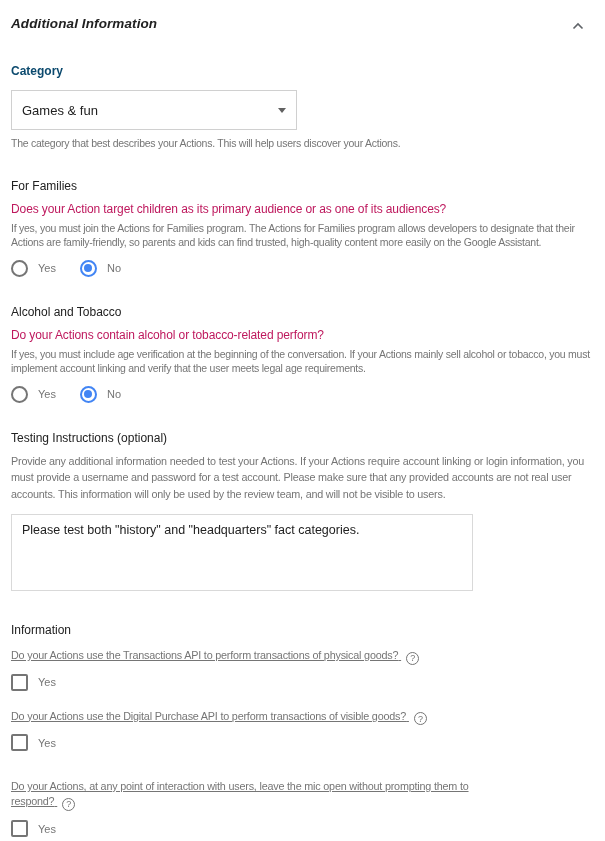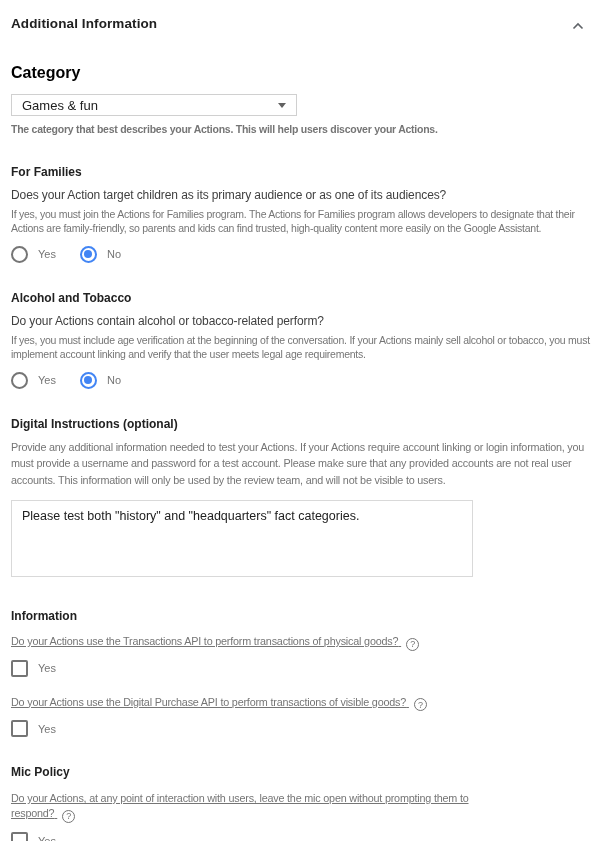--- a/index.html
+++ b/index.html
@@ -6,43 +6,43 @@
   html, body { margin: 0; padding: 0; background: #fff; }
   body {
     width: 605px; height: 841px;
     font-family: "Liberation Sans", sans-serif;
     color: #212121;
     overflow: hidden;
   }
   .container { padding: 16px 11px 0 11px; }
 
   
-  .panel-header { display: flex; align-items: flex-start; justify-content: space-between; margin-bottom: 28px; }
+  .panel-header { display: flex; align-items: flex-start; justify-content: space-between; margin-bottom: 28px; font-style: italic; }
   .panel-title { font-size: 13.5px; font-weight: bold; color: #212121; letter-spacing: 0.1px; }
   .collapse-btn { background: none; border: none; padding: 2px; margin-right: 6px; cursor: pointer; line-height: 0; }
 
   .section { margin-top: 28px; }
   .section:first-of-type { margin-top: 0; }
-  .section-heading { font-size: 12px; font-weight: bold; color: #212121; }
+  .section-heading { font-size: 12px; font-weight: normal; color: #212121; }
 
-  .question-dark { font-size: 12px; color: #404040; margin-top: 9px; letter-spacing: -0.1px; }
+  .question-dark { font-size: 12px; color: #be185d; margin-top: 9px; letter-spacing: -0.1px; }
   .question-gray { font-size: 10.8px; color: #757575; margin-top: 12px; letter-spacing: -0.2px; text-decoration: underline; }
   .helper { font-size: 10.5px; color: #757575; line-height: 14.5px; margin-top: 5px; letter-spacing: -0.25px; max-width: 585px; }
 
   
-  .field-label { font-size: 16px; font-weight: bold; color: #000000; }
+  .field-label { font-size: 12px; font-weight: bold; color: #0c4a6e; }
   .select-box {
-    margin-top: 12px; width: 286px; height: 22px;
+    margin-top: 12px; width: 286px; height: 40px;
     border: 1px solid #d0d0d0; background: #fff;
     display: flex; align-items: center; justify-content: space-between;
     padding: 0 10px; cursor: pointer;
   }
   .select-value { font-size: 13px; color: #212121; }
   .caret-down { width: 0; height: 0; border-left: 4px solid transparent; border-right: 4px solid transparent; border-top: 5px solid #616161; }
-  .select-helper { margin-top: 6px; font-weight: bold; }
+  .select-helper { margin-top: 6px; }
 
   
   .radio-row { display: flex; align-items: center; margin-top: 10px; }
   .radio-opt { display: flex; align-items: center; cursor: pointer; }
   .radio-opt.first { margin-right: 24px; }
   .radio {
     width: 17px; height: 17px; border: 2px solid #757575; border-radius: 50%;
     position: relative; flex: 0 0 auto;
   }
   .radio.on { border-color: #4285f4; }
@@ -119,21 +119,21 @@
         <span class="opt-label">Yes</span>
       </label>
       <label class="radio-opt">
         <span class="radio on"></span>
         <span class="opt-label">No</span>
       </label>
     </div>
   </div>
 
   <div class="section">
-    <div class="section-heading">Digital Instructions (optional)</div>
+    <div class="section-heading">Testing Instructions (optional)</div>
     <div class="desc">Provide any additional information needed to test your Actions. If your Actions require account linking or login information, you must provide a username and password for a test account. Please make sure that any provided accounts are not real user accounts. This information will only be used by the review team, and will not be visible to users.</div>
     <textarea class="notes" spellcheck="false" style="">Please test both "history" and "headquarters" fact categories.</textarea>
   </div>
 
   <div class="section">
     <div class="section-heading">Information</div>
 
     <div class="question-gray">
       <span>Do your Actions use the Transactions API to perform transactions of physical goods?</span>
       <span class="help-icon">?</span>
@@ -147,21 +147,20 @@
       <span>Do your Actions use the Digital Purchase API to perform transactions of visible goods?</span>
       <span class="help-icon">?</span>
     </div>
     <label class="check-row">
       <span class="checkbox"></span>
       <span class="opt-label">Yes</span>
     </label>
   </div>
 
   <div class="section">
-    <div class="section-heading">Mic Policy</div>
     <div class="question-gray mic-q">
       <span>Do your Actions, at any point of interaction with users, leave the mic open without prompting them to respond?</span>
       <span class="help-icon">?</span>
     </div>
     <label class="check-row">
       <span class="checkbox"></span>
       <span class="opt-label">Yes</span>
     </label>
   </div>
 

